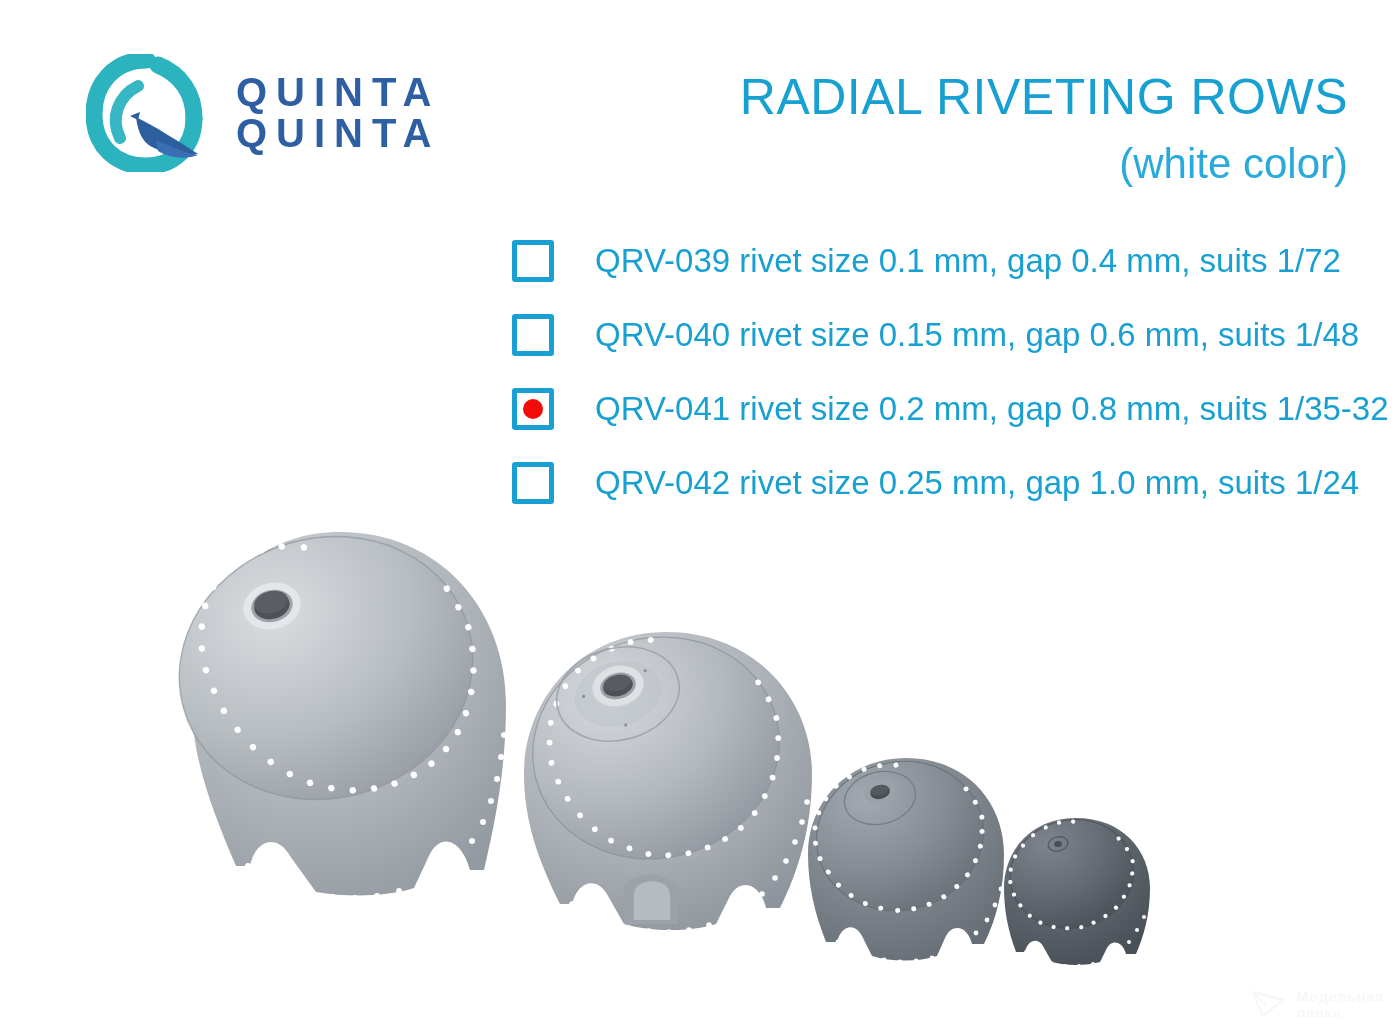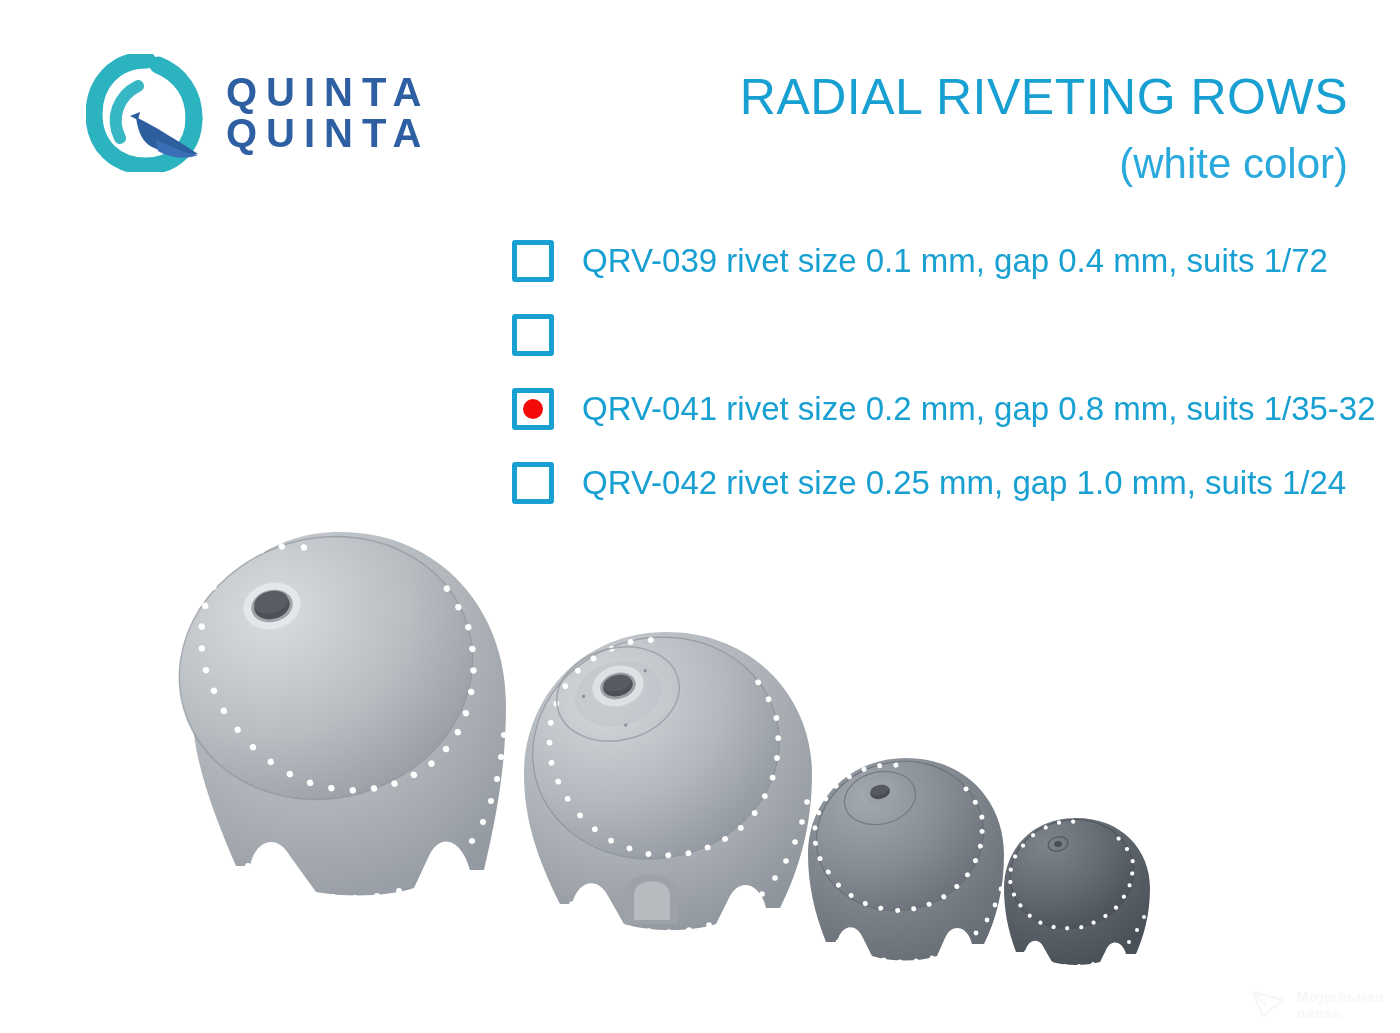--- a/index.html
+++ b/index.html
@@ -21,21 +21,21 @@
     background: #ffffff;
   }
 
   
   .logo-block {
     position: absolute;
     left: 86px;
     top: 54px;
     display: flex;
     align-items: center;
-    gap: 18px;
+    gap: 28px;
   }
   .logo-mark { width: 122px; height: 118px; flex: 0 0 auto; }
   .logo-words {
     display: flex;
     flex-direction: column;
     justify-content: center;
     line-height: 1.02;
   }
   .logo-word {
     font-family: "Liberation Sans", sans-serif;
@@ -97,21 +97,21 @@
   .variant-dot {
     width: 20px;
     height: 20px;
     border-radius: 50%;
     background: #F50A0A;
     display: none;
   }
   .variant-row.selected .variant-dot { display: block; }
 
   .variant-label {
-    margin-left: 28px;
+    margin-left: 41px;
     font-family: "Liberation Sans", sans-serif;
     font-size: 33px;
     color: #18A0D2;
     white-space: nowrap;
   }
 
   
   .product-stage {
     position: absolute;
     left: 0;
@@ -188,20 +188,21 @@
       <div class="variant-box">
         
       </div>
       <span class="variant-label">QRV-039 rivet size 0.1 mm, gap 0.4 mm, suits 1/72</span>
     </div>
 
     <div class="variant-row">
       <div class="variant-box">
         
       </div>
+      <span class="variant-label">QRV-040 rivet size 0.15 mm, gap 0.6 mm, suits 1/48</span>
     </div>
 
     <div class="variant-row selected">
       <div class="variant-box">
         <span class="variant-dot"></span>
       </div>
       <span class="variant-label">QRV-041 rivet size 0.2 mm, gap 0.8 mm, suits 1/35-32</span>
     </div>
 
     <div class="variant-row">

